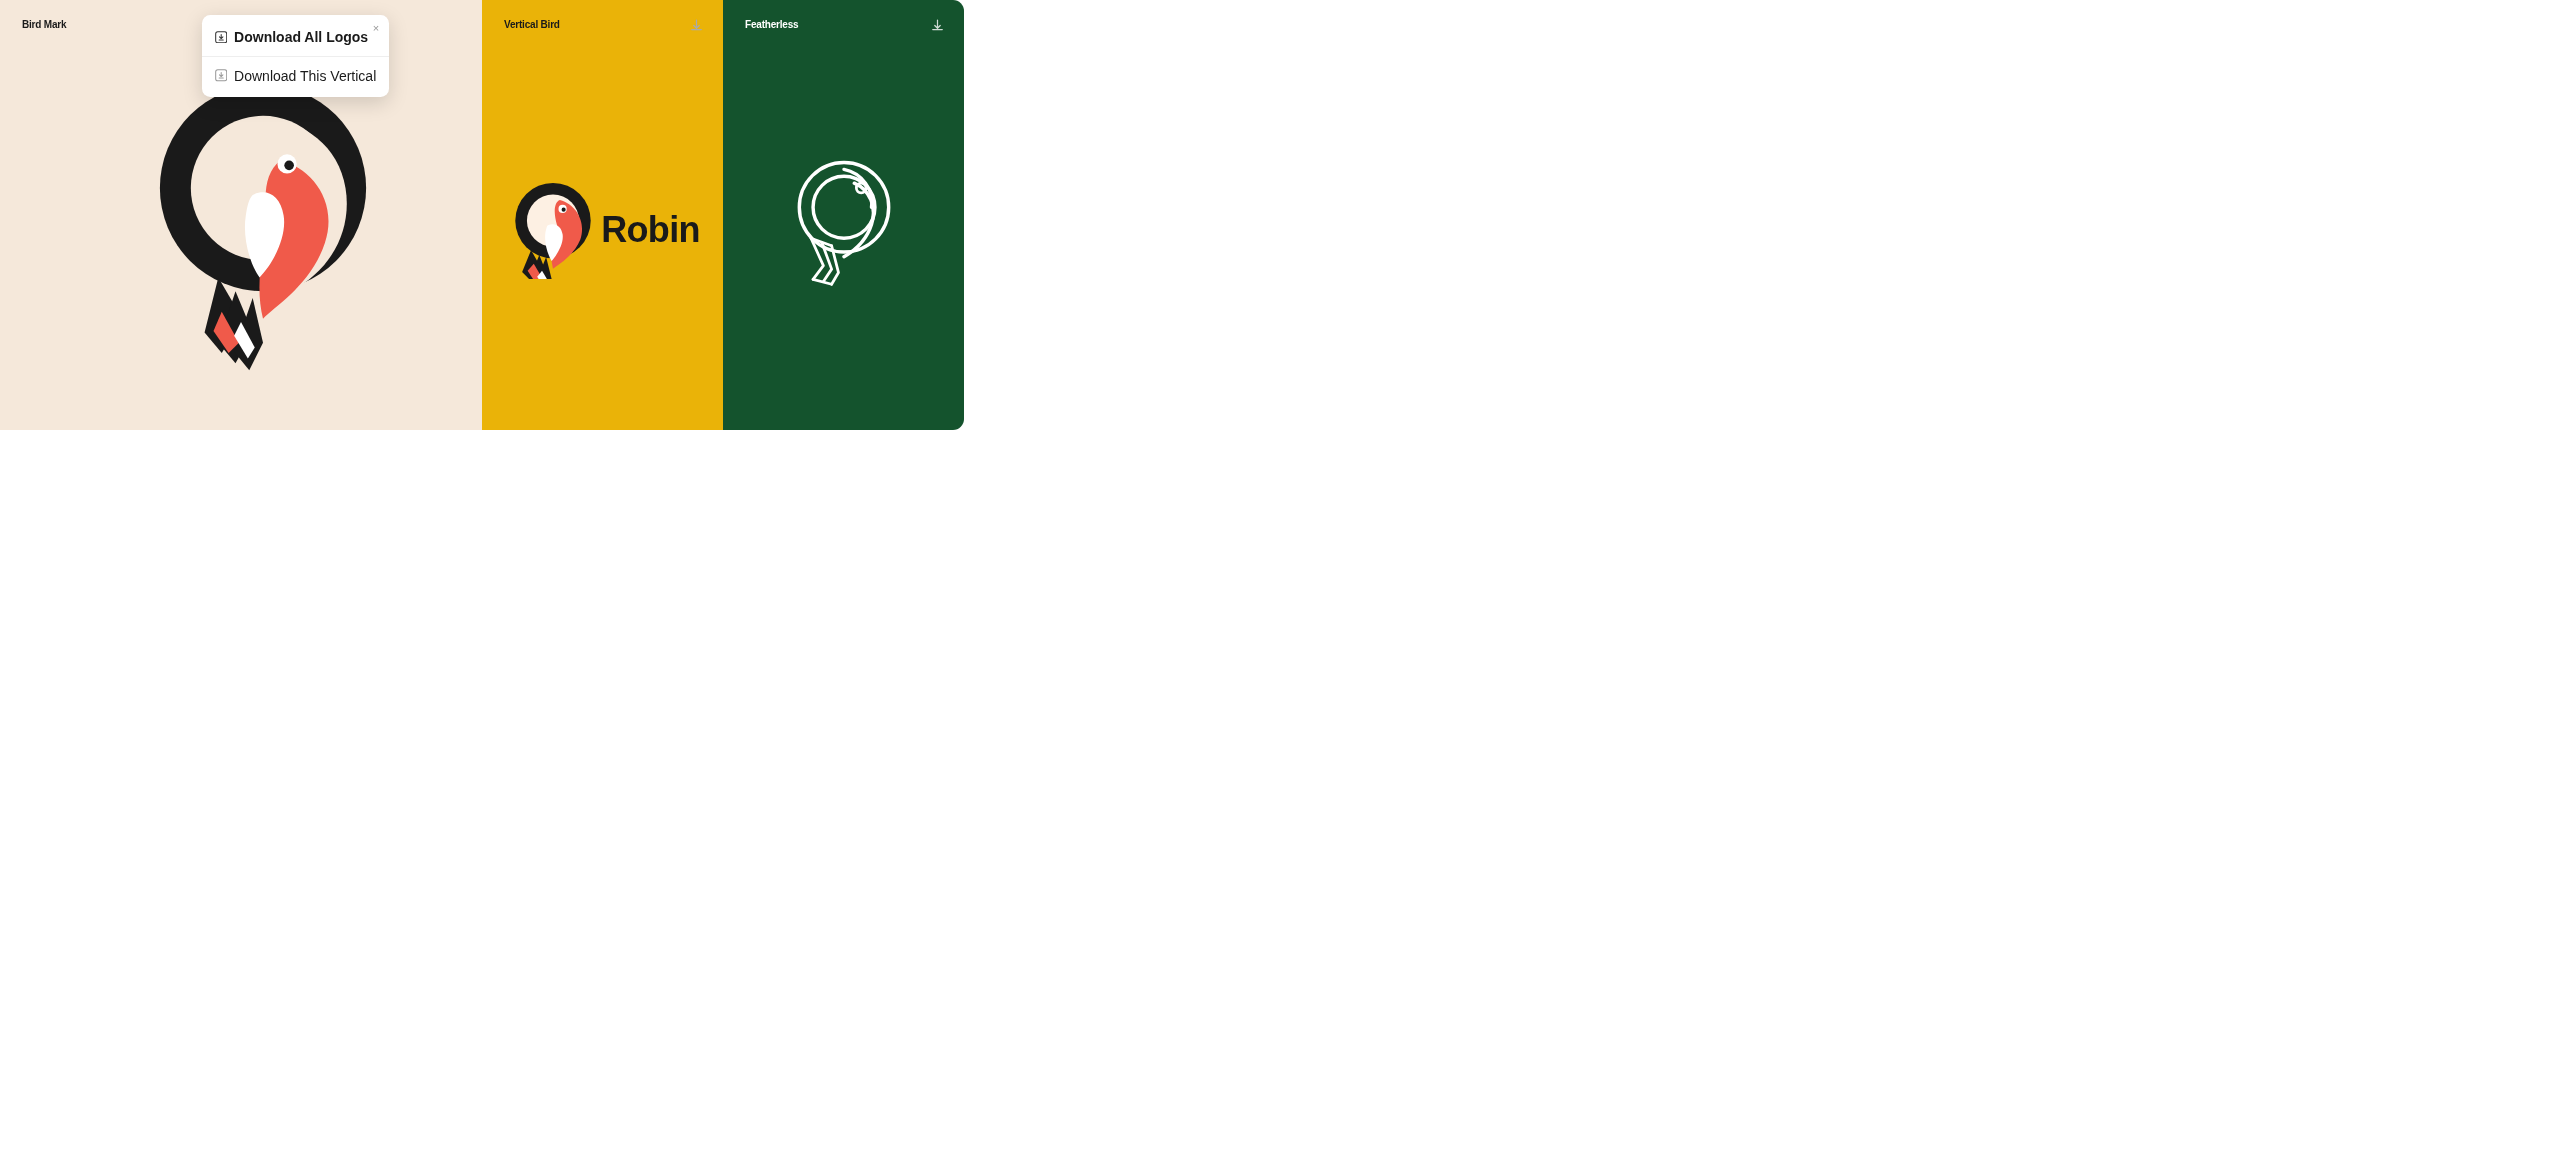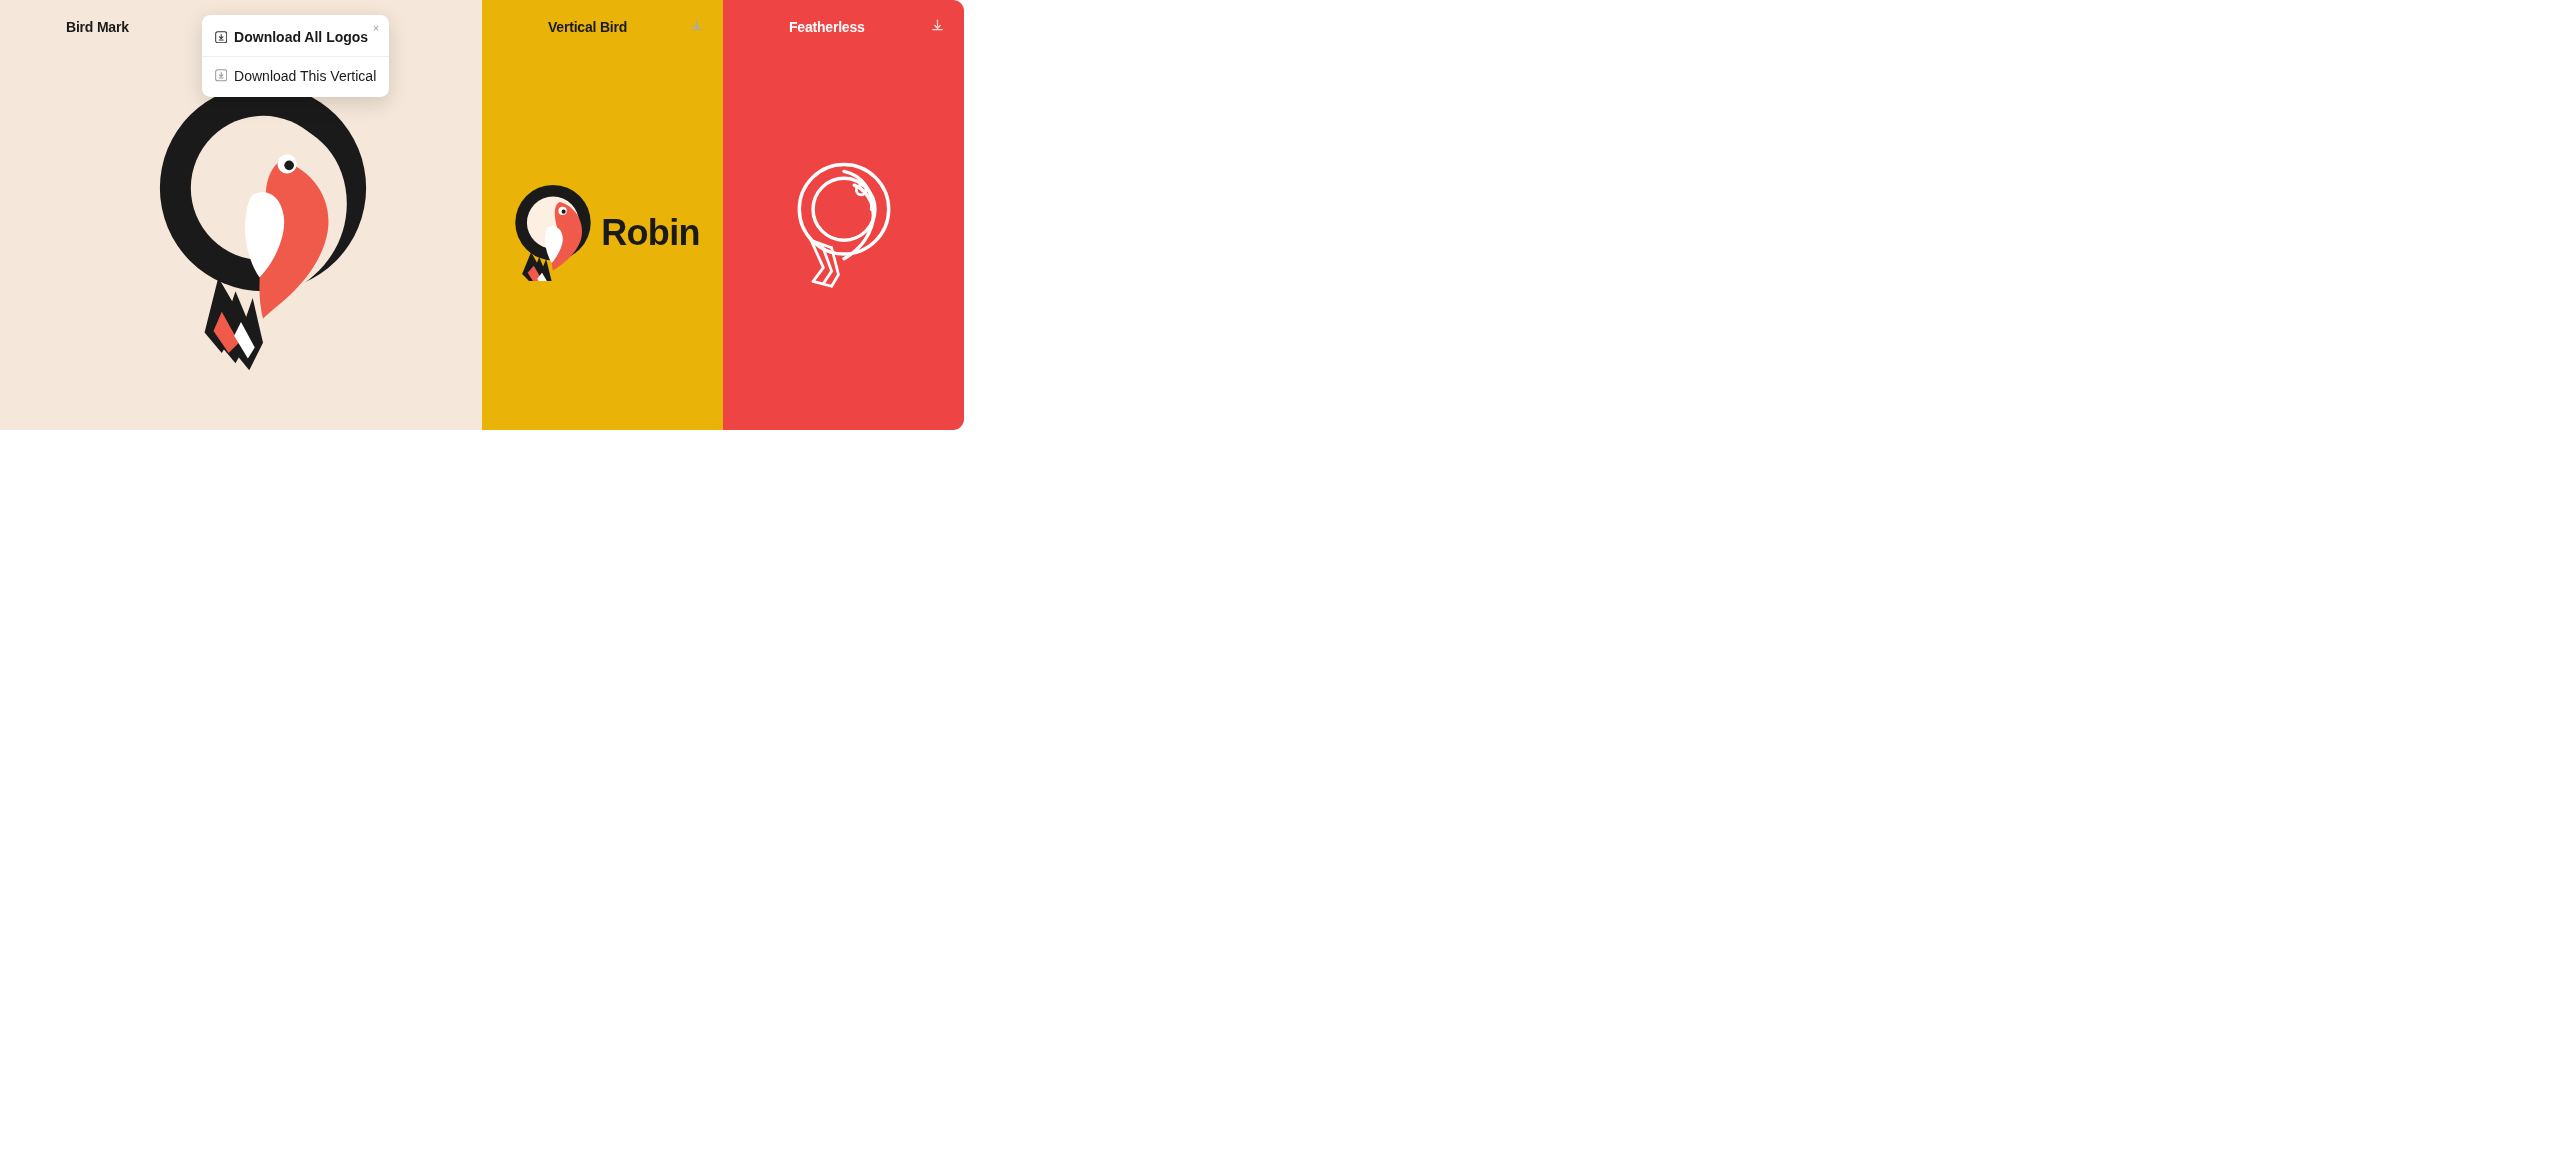--- a/index.html
+++ b/index.html
@@ -16,25 +16,24 @@
       flex: 0 0 50%;
       background: #f5e8da;
       position: relative;
       display: flex;
       flex-direction: column;
       align-items: flex-start;
       padding: 19px 22px;
     }
 
     .panel-title {
-      font-size: 14px;
+      font-size: 10px;
       font-weight: 700;
       color: #1a1a1a;
       letter-spacing: -0.2px;
-      margin-left: 44px;
     }
 
     .bird-mark-logo {
       position: absolute;
       top: 50%;
       left: 50%;
       transform: translate(-40%, -45%);
     }
 
     
@@ -105,21 +104,21 @@
       height: 100%;
       display: flex;
       align-items: center;
       justify-content: center;
       padding-top: 13.8px;
     }
 
     
     .panel-featherless {
       flex: 0 0 25%;
-      background: #ef4444;
+      background: #14532d;
       position: relative;
       display: flex;
       flex-direction: column;
       align-items: flex-start;
       padding: 19px 22px;
       border-radius: 0 11px 11px 0;
     }
 
     .panel-featherless .panel-title {
       color: white;

